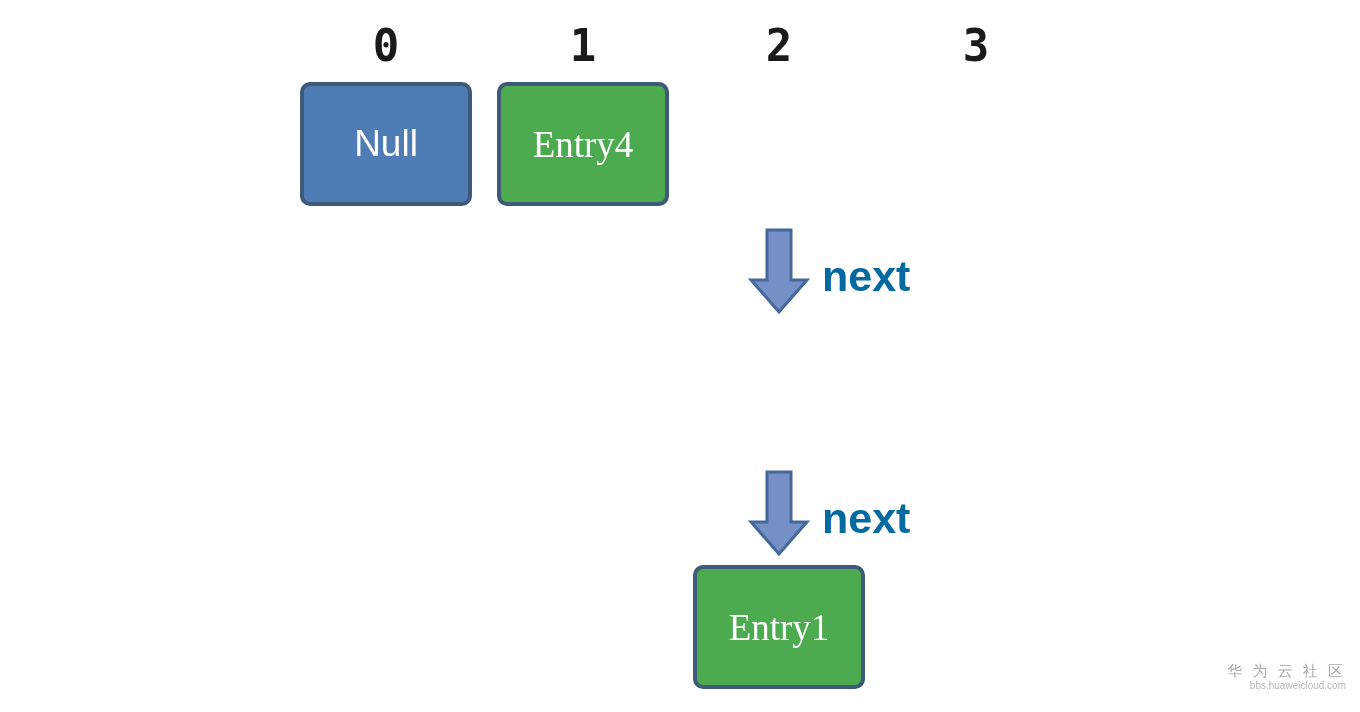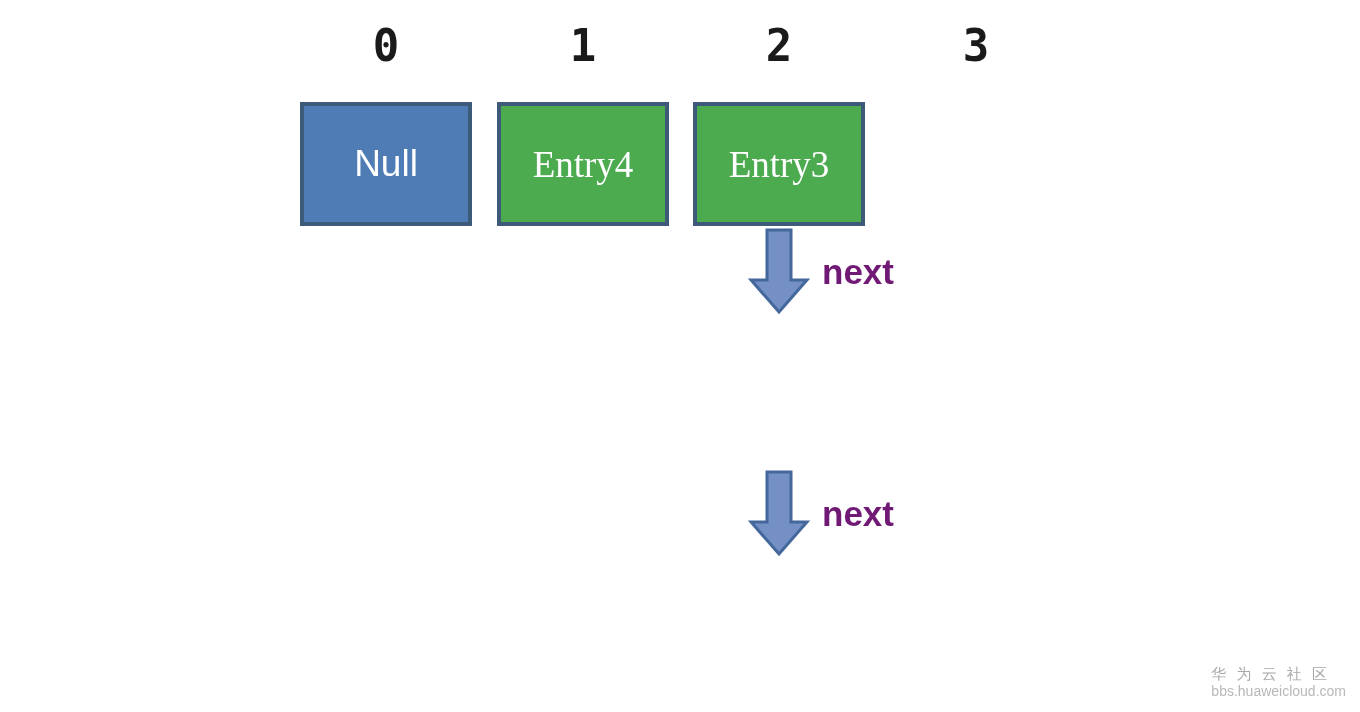--- a/index.html
+++ b/index.html
@@ -31,77 +31,76 @@
     position: absolute;
     width: 164px;
     height: 116px;
     border: 4px solid var(--box-border, #3d5a78);
     display: flex;
     align-items: center;
     justify-content: center;
     font-size: 37px;
     color: #ffffff;
     box-sizing: content-box;
-    border-radius: 0;
-    margin-top: 20px;
+    border-radius: 10px;
   }
   .node-null { background: var(--null-fill, #4f7cb5); }
   .node-entry { background: var(--entry-fill, #4caa4f); font-family: Liberation Serif, serif; }
   .arrow-svg {
     position: absolute;
     width: 62px;
     height: 88px;
   }
   .next-label {
     position: absolute;
-    font-size: 35px;
+    font-size: 43px;
     font-weight: 600;
-    color: #701a75;
+    color: #0369a1;
   }
   .watermark {
     position: absolute;
     right: 14px;
-    bottom: 12px;
-    text-align: left;
+    bottom: 20px;
+    text-align: right;
     line-height: 1.2;
   }
   .watermark .wm-line1 {
     font-size: 15px;
     color: #a8a8a8;
     letter-spacing: 3px;
   }
   .watermark .wm-line2 {
-    font-size: 14px;
+    font-size: 10px;
     color: #b8b8b8;
   }
 </style>
 </head>
 <body>
 
 <div id="canvas" style="--null-fill: #4f7cb5; --entry-fill: #4caa4f; --box-border: #3d5a78;">
 
   <div class="index-label" style="left:300px">0</div>
   <div class="index-label" style="left:497px">1</div>
   <div class="index-label" style="left:693px">2</div>
   <div class="index-label" style="left:890px">3</div>
 
   <div class="node-box node-null" style="left:300px; top:82px">Null</div>
   <div class="node-box node-entry" style="left:497px; top:82px">Entry4</div>
-  <div class="node-box node-entry" style="left:693px; top:82px">Entry3</div>
 
   <svg class="arrow-svg" style="left:748px; top:228px" viewBox="0 0 62 88">
     <polygon points="19,2 43,2 43,52 59,52 31,84 3,52 19,52" fill="#7490c5" stroke="#44679c" stroke-width="3" stroke-linejoin="miter"></polygon>
   </svg>
   <div class="next-label" style="left:822px; top:252px">next</div>
 
 
   <svg class="arrow-svg" style="left:748px; top:470px" viewBox="0 0 62 88">
     <polygon points="19,2 43,2 43,52 59,52 31,84 3,52 19,52" fill="#7490c5" stroke="#44679c" stroke-width="3" stroke-linejoin="miter"></polygon>
   </svg>
   <div class="next-label" style="left:822px; top:494px">next</div>
 
+  <div class="node-box node-entry" style="left:693px; top:565px">Entry1</div>
 
   <div class="watermark">
     <div class="wm-line1">华 为 云 社 区</div>
     <div class="wm-line2">bbs.huaweicloud.com</div>
   </div>
 
 </div>
 
 </body></html>

